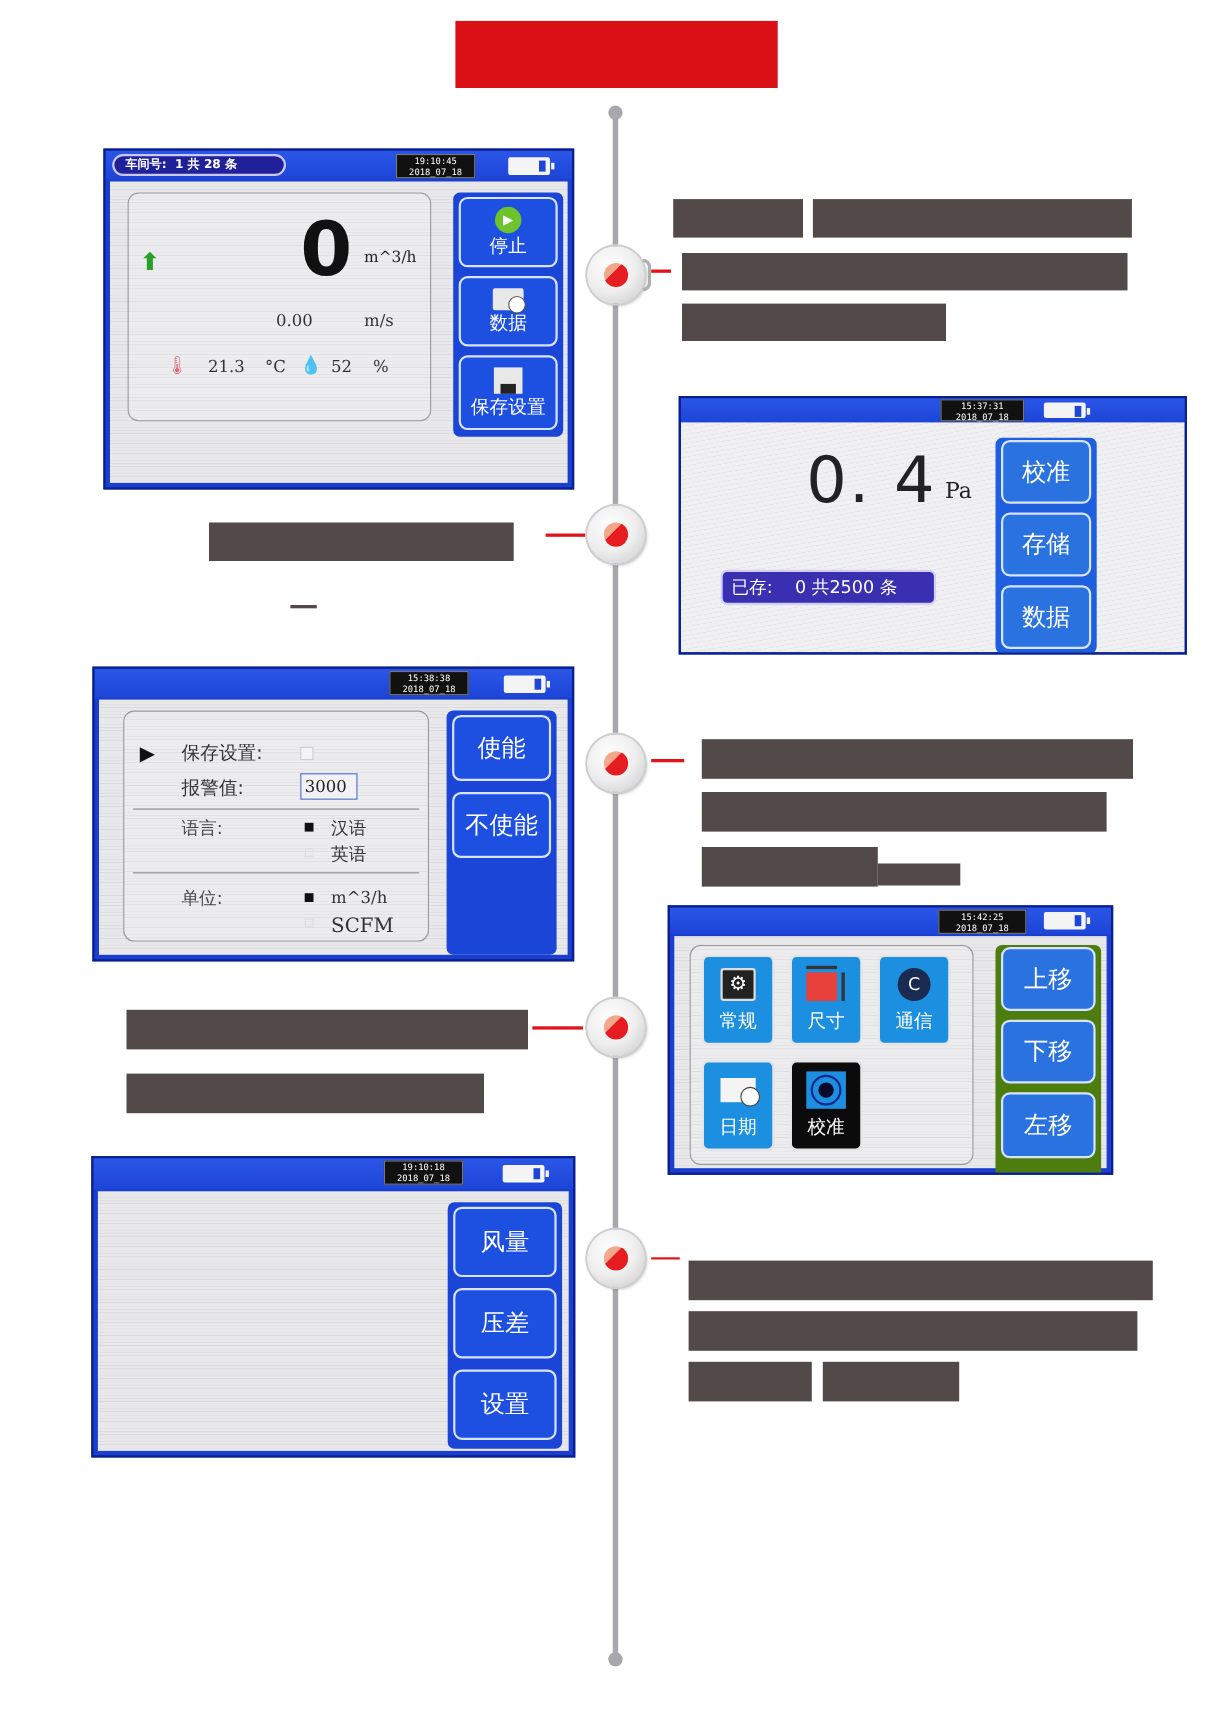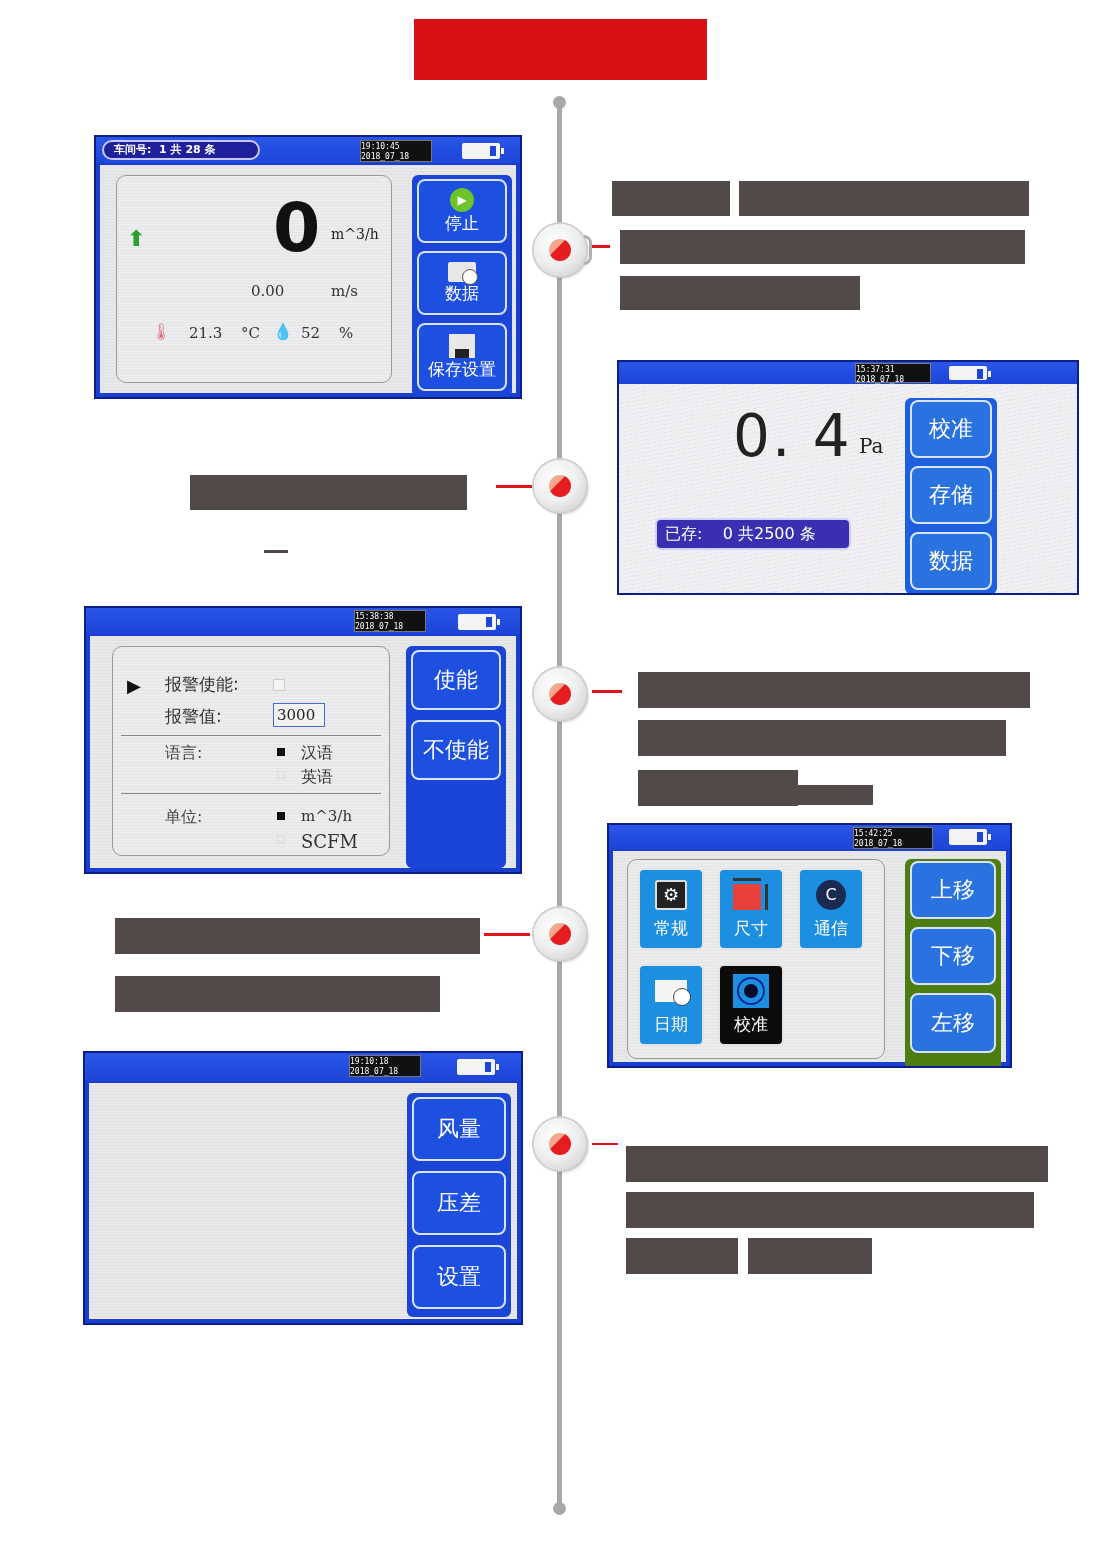--- a/index.html
+++ b/index.html
@@ -7,21 +7,21 @@
     .banner { position: absolute; left: 414px; top: 19px; width: 293px; height: 61px; background: #d91015; }
     .timeline-line { position: absolute; left: 557px; top: 100px; width: 5px; height: 1410px; background: #a8a8ac; border-radius: 3px; }
     .timeline-cap { position: absolute; left: 553px; width: 13px; height: 13px; background: #a8a8ac; border-radius: 50%; }
     .node { position: absolute; width: 52px; height: 52px; border-radius: 50%; background: radial-gradient(circle at 40% 35%, #ffffff 0%, #eeeeee 50%, #c8c8c8 100%); box-shadow: 0 0 0 2px #cfcfcf, 2px 2px 3px rgba(0,0,0,0.25); }
     .node::after { content: ""; position: absolute; left: 15px; top: 15px; width: 22px; height: 22px; border-radius: 50%; background: linear-gradient(135deg, #f3a88b 0%, #f3a88b 38%, #e51c20 40%, #e51c20 100%); }
     .node-ring { position: absolute; width: 8px; height: 30px; border: 3px solid #b0b0b0; border-left: none; border-radius: 0 15px 15px 0; }
     .connector { position: absolute; height: 3px; background: #e0141a; }
     .redact { position: absolute; background: #524a49; }
     .screen { position: absolute; background: #1a3fd0; overflow: hidden; border: 2px solid #0a1f8a; }
     .screen .topbar { position: absolute; left: 0; top: 0; right: 0; height: 26px; background: linear-gradient(#2a56e8, #1d45d8); }
-    .clock { position: absolute; top: 2px; width: 72px; height: 22px; background: #111; border: 1px solid #777; color: #fff; font-family: "DejaVu Sans Mono", monospace; font-size: 8px; line-height: 10px; text-align: left; padding-top: 1px; }
+    .clock { position: absolute; top: 2px; width: 72px; height: 22px; background: #111; border: 1px solid #777; color: #fff; font-family: "DejaVu Sans Mono", monospace; font-size: 8px; line-height: 10px; text-align: center; padding-top: 1px; }
     .battery { position: absolute; top: 6px; width: 38px; height: 16px; background: #f4f4f4; border-radius: 2px; }
     .battery::after { content: ""; position: absolute; right: 4px; top: 3px; width: 6px; height: 10px; background: #1d45d8; }
     .battery::before { content: ""; position: absolute; right: -4px; top: 5px; width: 3px; height: 6px; background: #f4f4f4; }
     .content-bg { position: absolute; background: repeating-linear-gradient(0deg, #e8e8ea 0px, #e8e8ea 2px, #d9dadd 3px); }
     .panel { position: absolute; border: 1.5px solid #9a9a9a; border-radius: 10px; background: repeating-linear-gradient(0deg, #ececee 0px, #ececee 2px, #dedfe2 3px); }
     .side { position: absolute; background: #1a45d6; border-radius: 6px; }
     .btn { position: absolute; left: 5px; right: 5px; background: #1d4fe0; border: 2px solid #d8e4ff; border-radius: 8px; color: #ffffff; font-size: 22px; text-align: center; display: flex; align-items: center; justify-content: center; flex-direction: column; }
     .btn.light { background: #2a72e0; }
     .tile { position: absolute; width: 66px; height: 82px; background: #1d8fe0; border: 2px solid #e4e4e4; border-radius: 6px; color: #fff; font-size: 17px; text-align: center; }
     .tile .lbl { position: absolute; bottom: 8px; left: 0; right: 0; }
@@ -73,21 +73,21 @@
   <div class="redact" style="left:115px;top:918px;width:365px;height:36px"></div>
   <div class="redact" style="left:115px;top:976px;width:325px;height:36px"></div>
 </div>
 <div>
   <div class="redact" style="left:626px;top:1146px;width:422px;height:36px"></div>
   <div class="redact" style="left:626px;top:1192px;width:408px;height:36px"></div>
   <div class="redact" style="left:626px;top:1238px;width:112px;height:36px"></div>
   <div class="redact" style="left:748px;top:1238px;width:124px;height:36px"></div>
 </div>
 
-<div class="screen" style="left:94px;top:135px;width:428px;height:264px">
+<div class="screen" style="left:94px;top:135px;width:428px;height:310px">
   <div class="topbar"></div>
   <div style="position:absolute;left:6px;top:3px;width:158px;height:20px;background:#20209a;border:2px solid #c8c8ff;border-radius:10px;color:#fff;font-size:11px;line-height:16px;padding-left:10px;font-weight:bold">
     <span>车间号:</span>&nbsp;&nbsp;<span>1 共 28 条</span>
   </div>
   <div class="clock" style="left:264px;top:3px">
     <div>19:10:45</div>
       <div>2018_07_18</div>
   </div>
   <div class="battery" style="left:366px"></div>
   <div class="content-bg" style="left:4px;top:28px;right:4px;bottom:4px"></div>
@@ -147,21 +147,21 @@
 <div class="screen" style="left:84px;top:606px;width:438px;height:268px">
   <div class="topbar"></div>
   <div class="clock" style="left:268px;top:2px">
     <div>15:38:38</div>
       <div>2018_07_18</div>
   </div>
   <div class="battery" style="left:372px"></div>
   <div class="content-bg" style="left:4px;top:28px;right:4px;bottom:4px"></div>
   <div class="panel" style="left:26px;top:38px;width:278px;height:210px">
     <div style="position:absolute;left:14px;top:28px;font-size:18px;color:#111">▶</div>
-    <div style="position:absolute;left:52px;top:26px;font-size:17px;color:#333">报警使能:</div>
+    <div style="position:absolute;left:52px;top:26px;font-size:17px;color:#333">保存设置:</div>
     <div style="position:absolute;left:160px;top:32px;width:12px;height:12px;border:1px solid #ccc;background:#f4f4f4"></div>
     <div style="position:absolute;left:52px;top:58px;font-size:17px;color:#333">报警值:</div>
     <div class="mono" style="position:absolute;left:160px;top:56px;width:52px;height:24px;border:1px solid #4a6ad0;font-size:15px;line-height:22px;padding-left:3px;color:#222;background:#f2f2f4">3000</div>
     <div style="position:absolute;left:8px;right:8px;top:88px;height:1px;background:#888"></div>
     <div style="position:absolute;left:52px;top:96px;font-size:16px;color:#444">语言:</div>
     <div style="position:absolute;left:164px;top:101px;width:8px;height:8px;background:#111"></div>
     <div style="position:absolute;left:188px;top:96px;font-size:16px;color:#333">汉语</div>
     <div style="position:absolute;left:164px;top:124px;width:8px;height:8px;border:1px solid #ddd"></div>
     <div style="position:absolute;left:188px;top:120px;font-size:16px;color:#333">英语</div>
     <div style="position:absolute;left:8px;right:8px;top:146px;height:1px;background:#888"></div>

